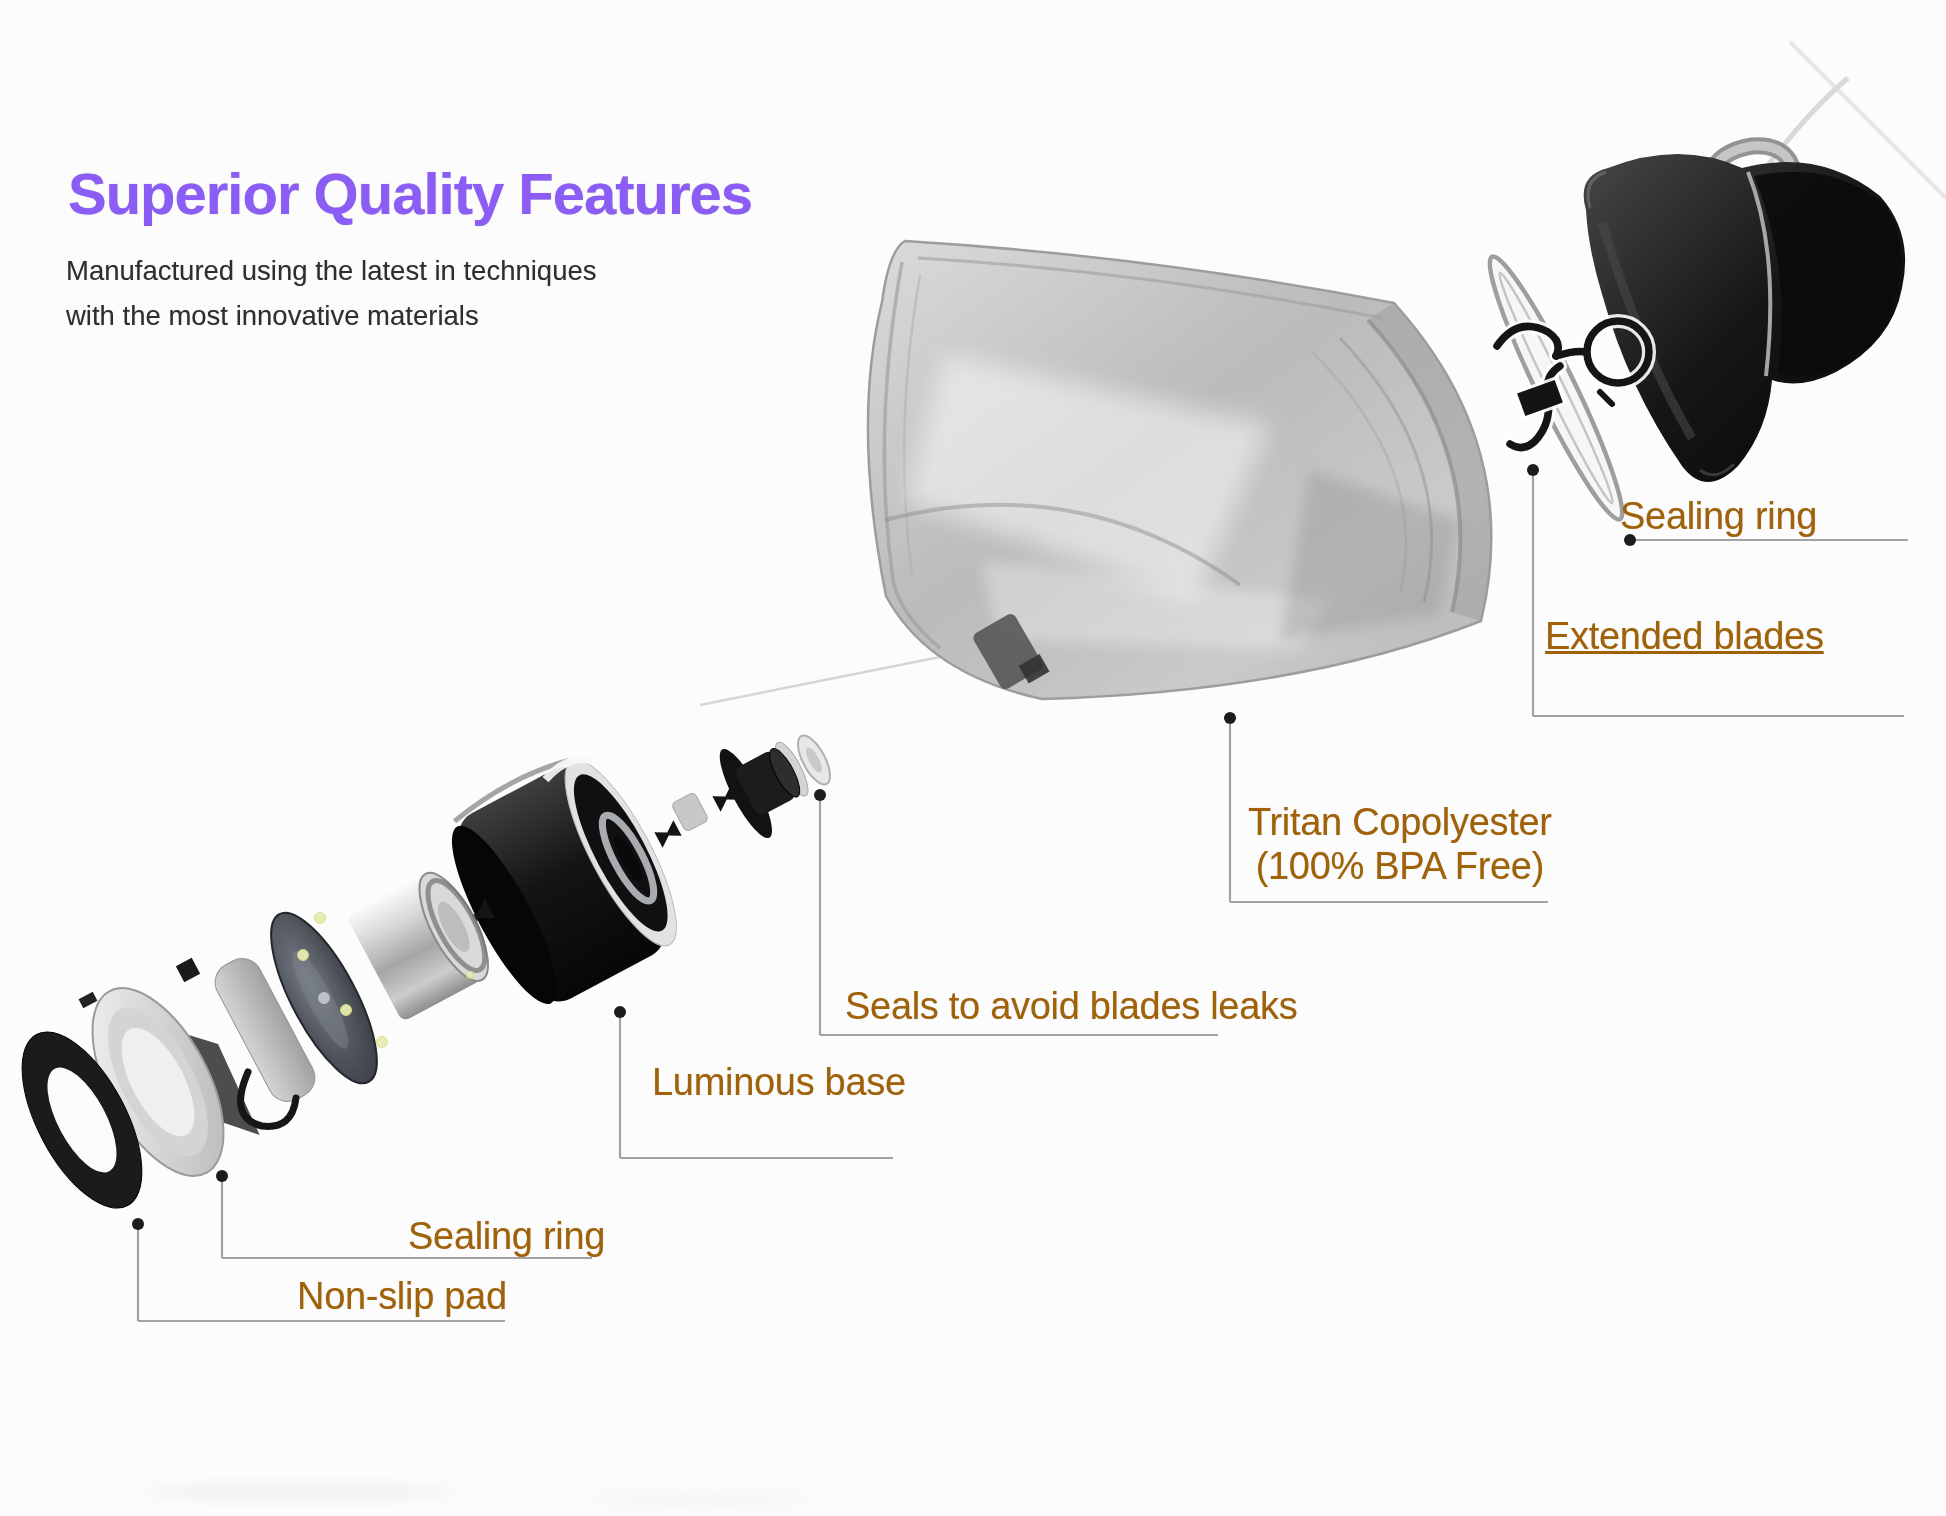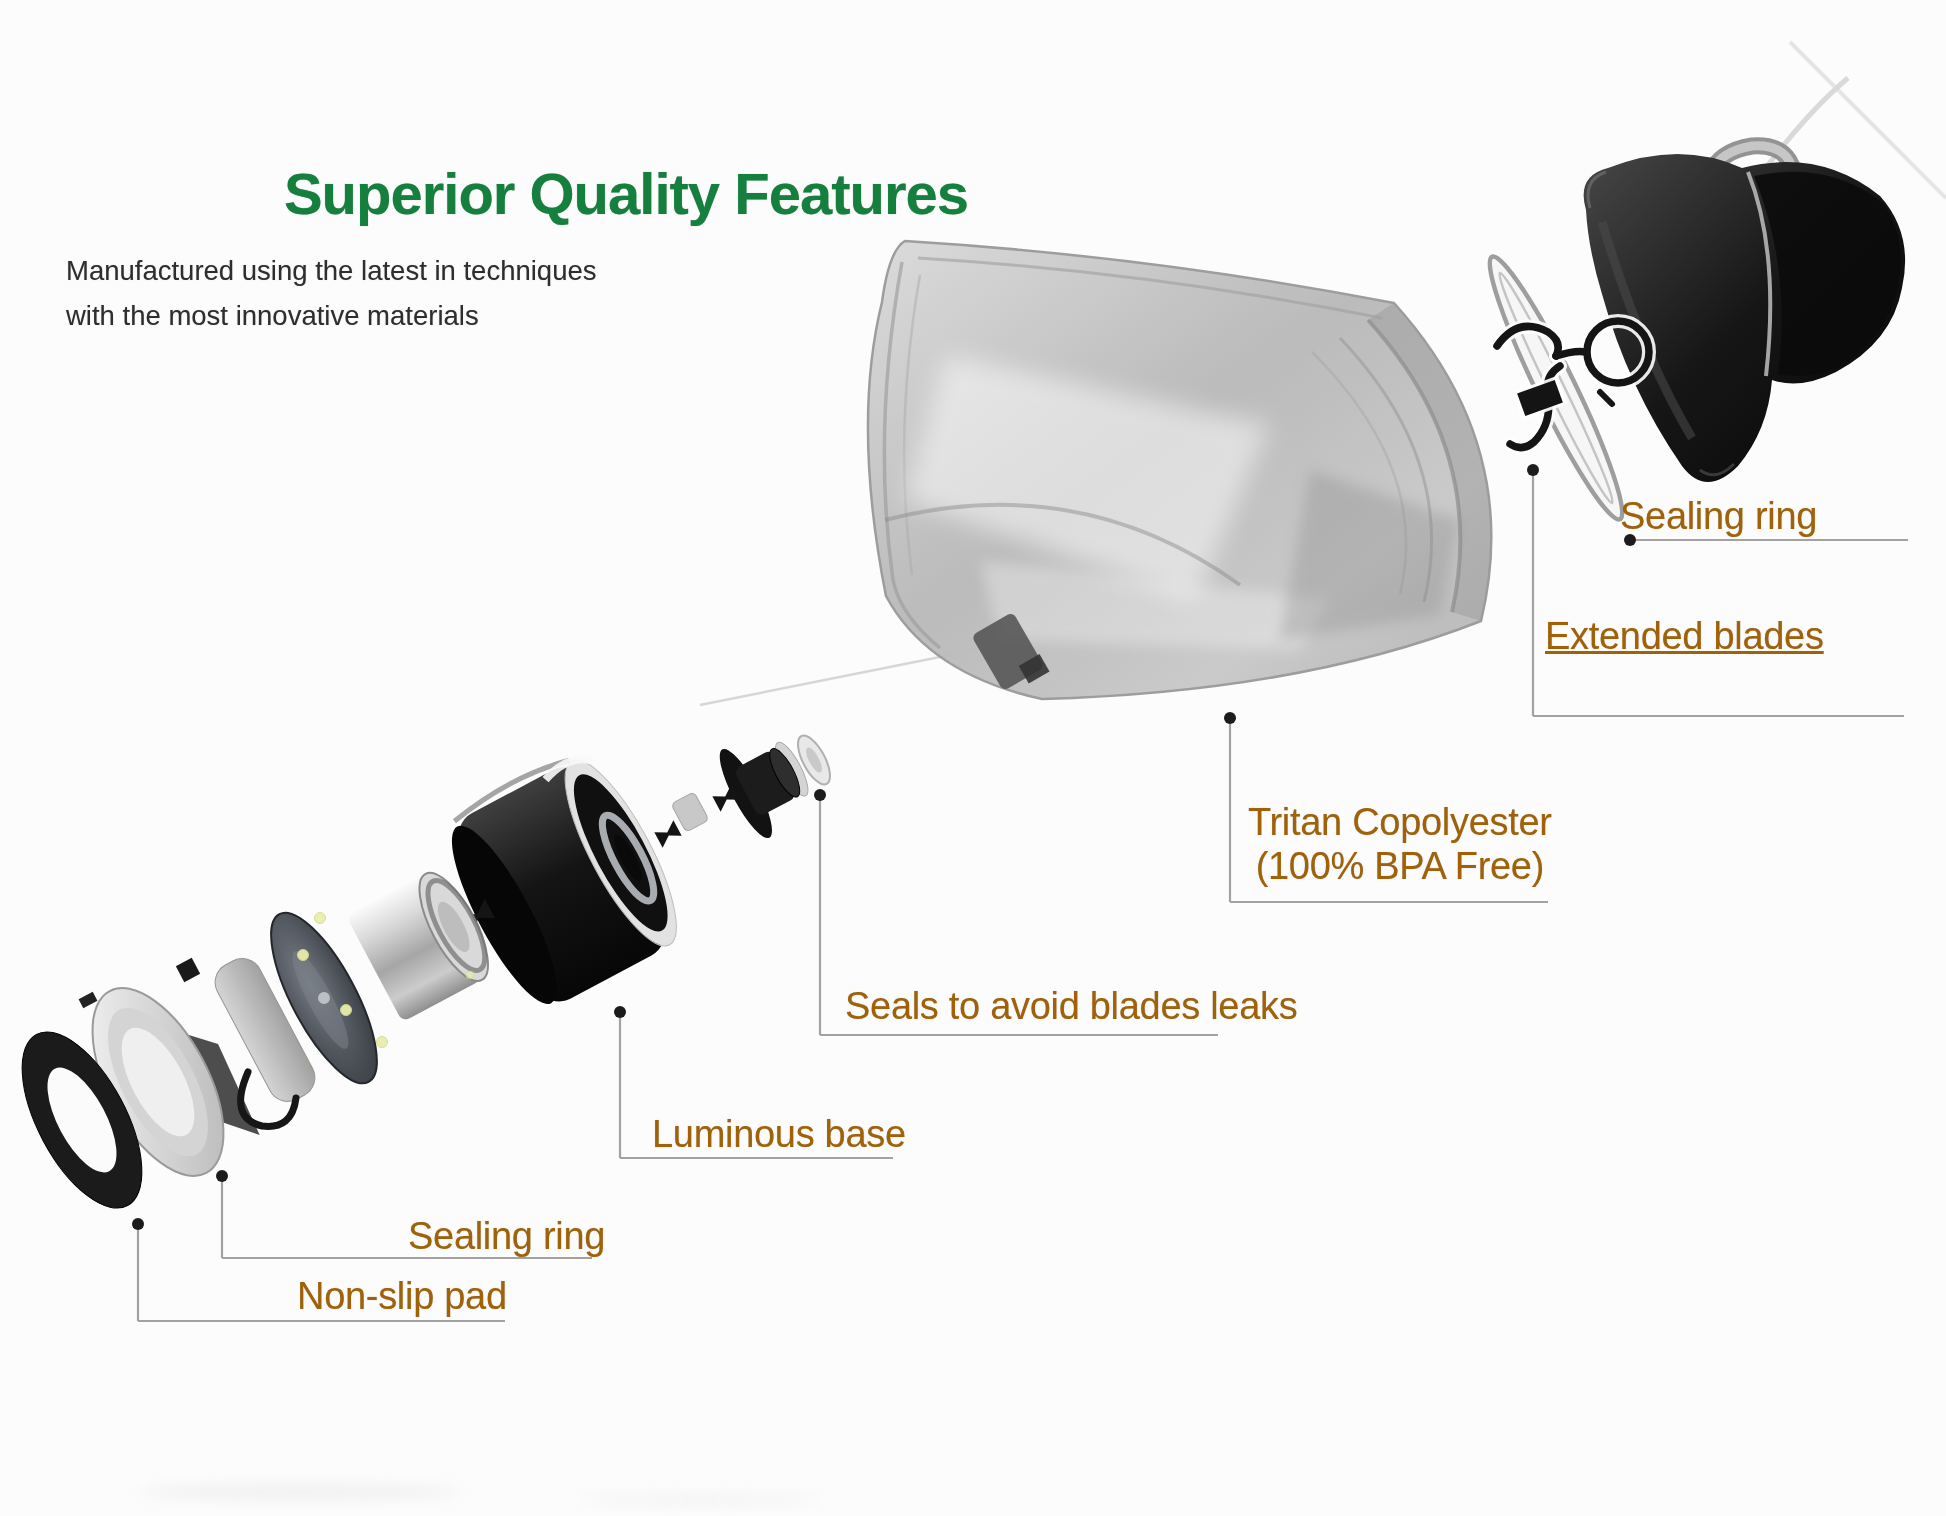--- a/index.html
+++ b/index.html
@@ -8,23 +8,22 @@
     width:1946px;height:1516px;
     background:#fcfcfc;
     overflow:hidden;
     font-family:"Liberation Sans", sans-serif;
   }
   .art{position:absolute;left:0;top:0;width:1946px;height:1516px;}
   .header{position:absolute;left:68px;top:160px;width:900px;}
   .title{
     margin:0;
     font-size:58px;font-weight:bold;letter-spacing:-1px;
-    color:#15803d;
+    color:#8b5cf6;
     text-shadow:0 0 1px rgba(30,30,30,.35);
-    text-align:right;
   }
   .subtitle{
     margin:21px 0 0 -2px;
     font-size:27.5px;line-height:45px;color:#2e2e2e;
     text-shadow:0 0 1px rgba(60,60,60,.3);
   }
   .subtitle span{display:block;}
   .label{
     position:absolute;
     font-size:38px;letter-spacing:-0.3px;color:#a16207;
@@ -266,19 +265,19 @@
     <span>Extended blades</span>
   </div>
 
   <div class="label" style="left:1248px;top:800px;line-height:44px;">
     <span>Tritan Copolyester</span>
     <span>(100% BPA Free)</span>
   </div>
 
   <div class="label" style="left:845px;top:984px;">Seals to avoid blades leaks</div>
 
-  <div class="label" style="left:652px;top:1112px;">Luminous base</div>
+  <div class="label" style="left:652px;top:1060px;">Luminous base</div>
 
   <div class="label" style="left:408px;top:1214px;">Sealing ring</div>
 
   <div class="label" style="left:297px;top:1274px;">Non-slip pad</div>
 
 </div>
 
 </body></html>

